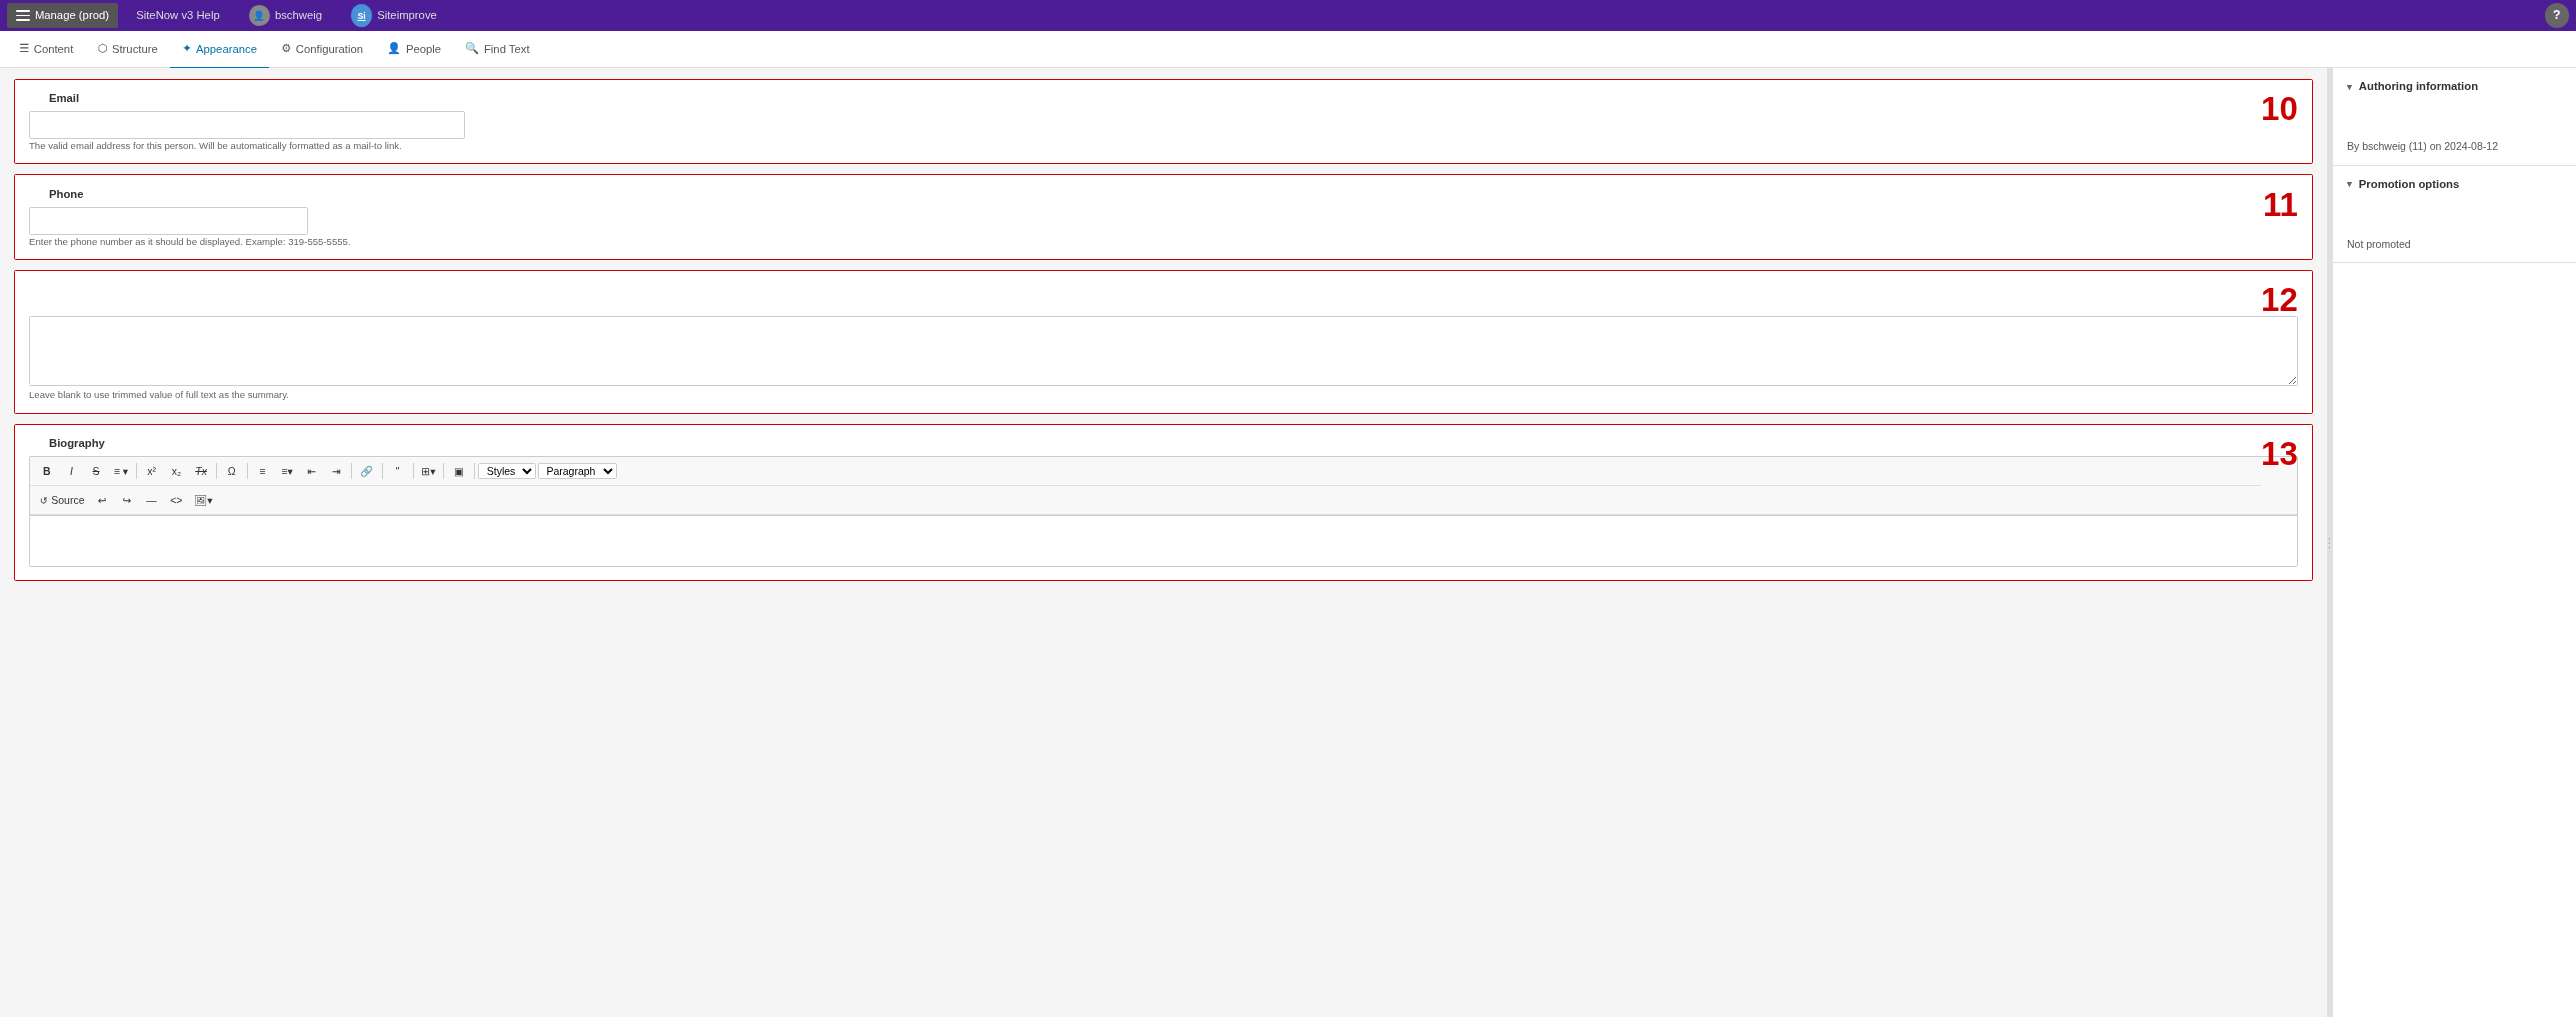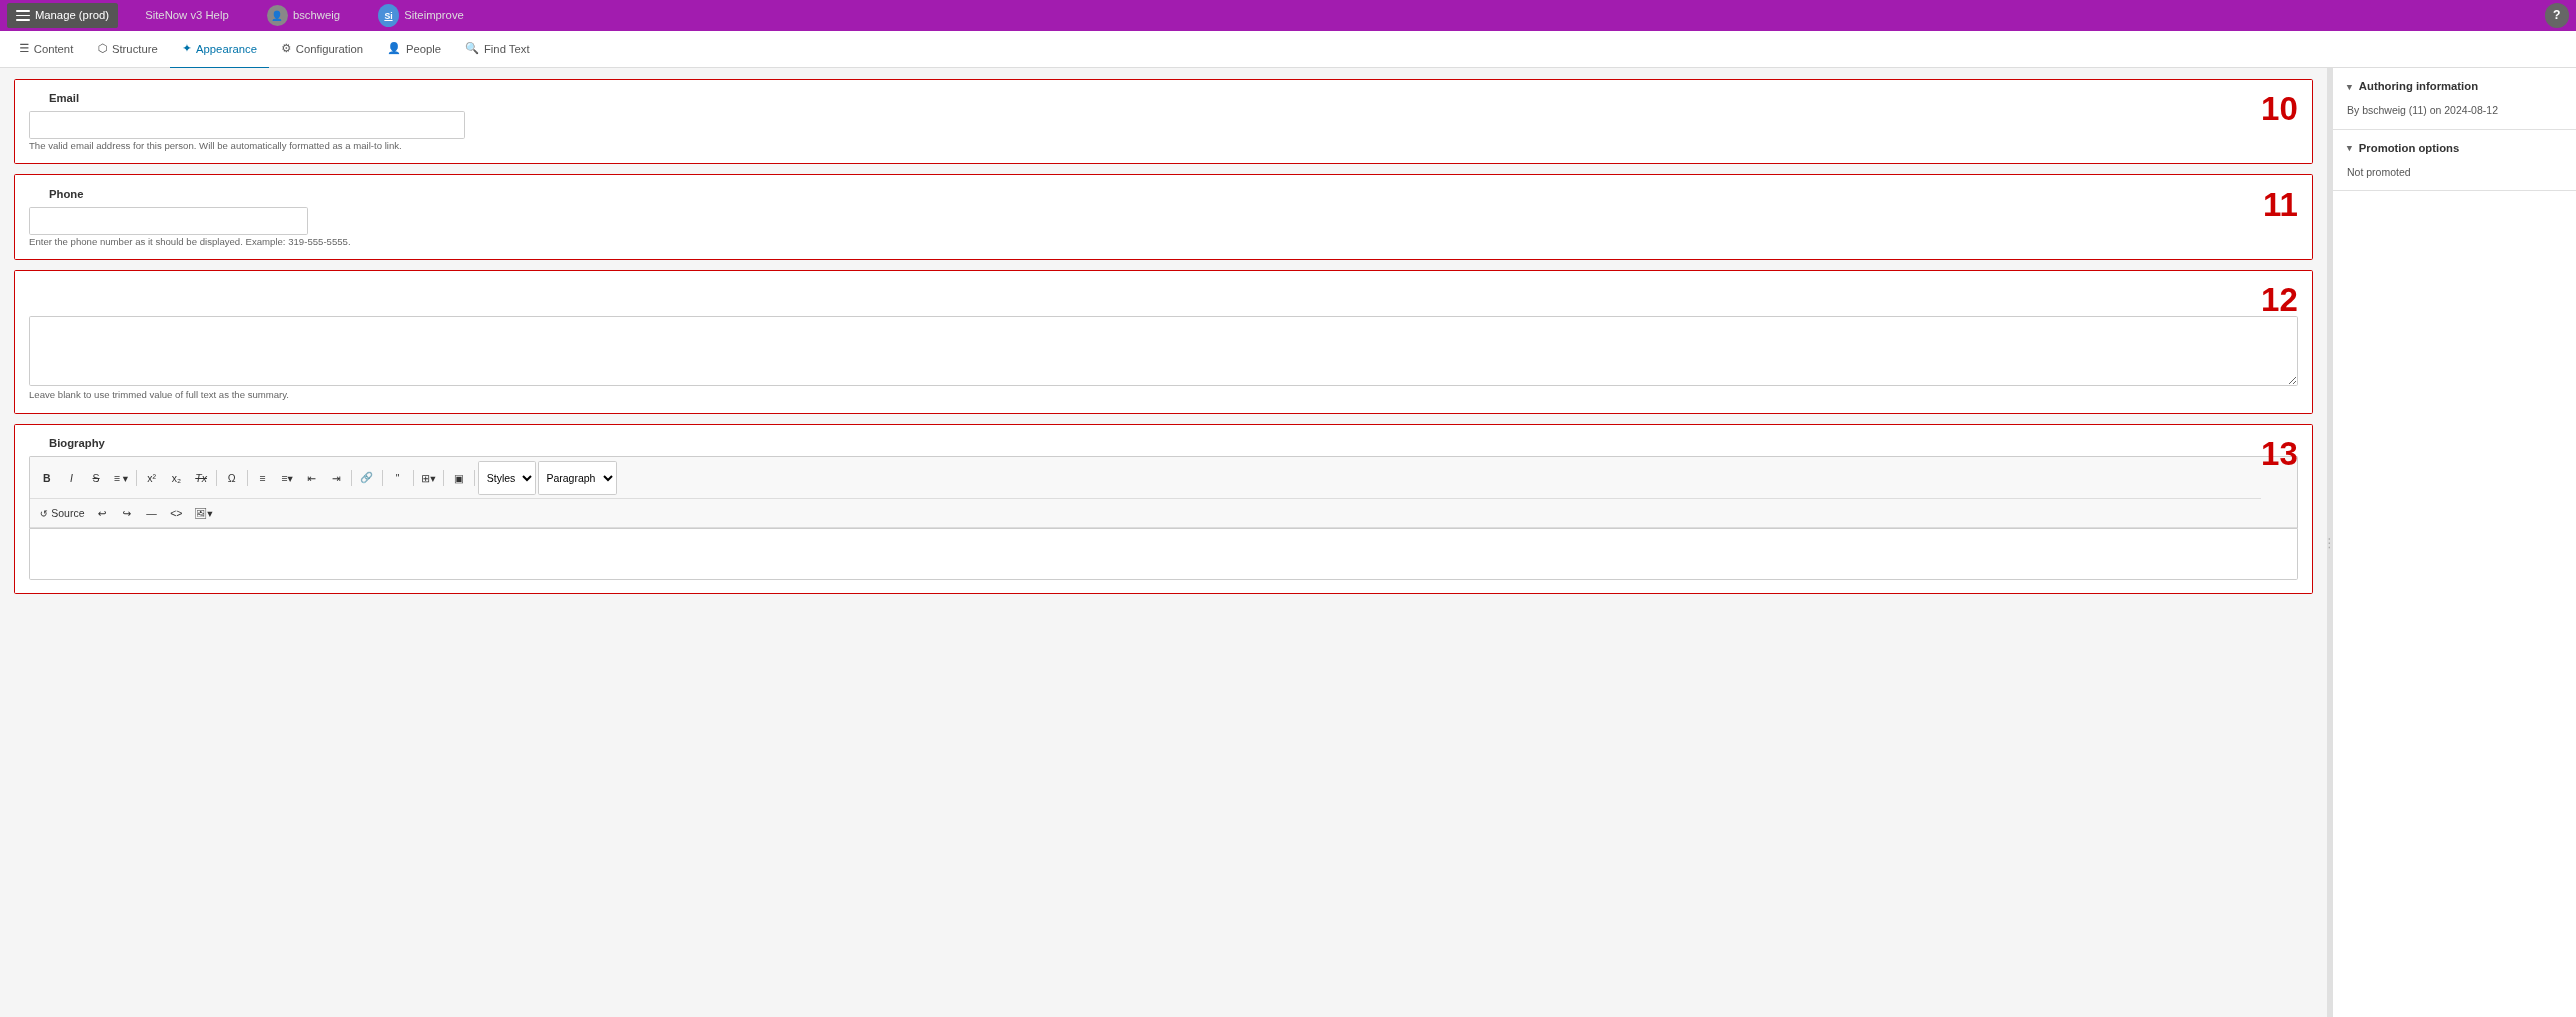--- a/index.html
+++ b/index.html
@@ -2,25 +2,25 @@
 <html style="font-size:14px"><head>
   <meta charset="utf-8">
   <style>
     * { box-sizing: border-box; margin: 0; padding: 0; }
     body { font-family: Arial, sans-serif; font-size: 11.3px; background: #f5f5f5; color: #333; }
 
     
     .top-bar {
       display: flex;
       align-items: center;
-      background: #a21caf;
+      background: #4c1d95;
       color: #fff;
       height: 31px;
       padding: 0 7px;
-      gap: 17px;
+      gap: 8px;
     }
     .top-bar-manage {
       display: flex;
       align-items: center;
       gap: 5.2px;
       padding: 3.5px 8.7px;
       font-size: 11.3px;
       cursor: pointer;
       background: #555;
       border-radius: 2.6px;
@@ -204,21 +204,21 @@
       background: transparent;
       cursor: pointer;
       font-size: 10.5px;
       color: #333;
     }
     .toolbar-btn.bold { font-weight: bold; }
     .toolbar-btn.italic { font-style: italic; }
     .toolbar-btn.strike { text-decoration: line-through; }
     .toolbar-separator { width: 0.9px; height: 15.7px; background: #ccc; margin: 0 1.7px; }
     .toolbar-select {
-      height: 34px;
+      height: 16px;
       border: 0.9px solid #ccc;
       border-radius: 1.7px;
       background: #fff;
       font-size: 10.5px;
       padding: 0 3.5px;
       cursor: pointer;
     }
     .bio-editor {
       border: 0.9px solid #ccc;
       border-radius: 0 0 1.7px 1.7px;
@@ -249,20 +249,21 @@
       font-size: 11.3px;
       font-weight: bold;
       color: #333;
       cursor: pointer;
     }
 
     .sidebar-section-content {
       padding: 0 14px 12.2px 14px;
       font-size: 10.5px;
       color: #555;
+      margin-top: 36px;
     }
 
     .chevron-icon {
       font-size: 9.6px;
       color: #666;
     }
 
     
     .resize-handle {
       width: 5.2px;

